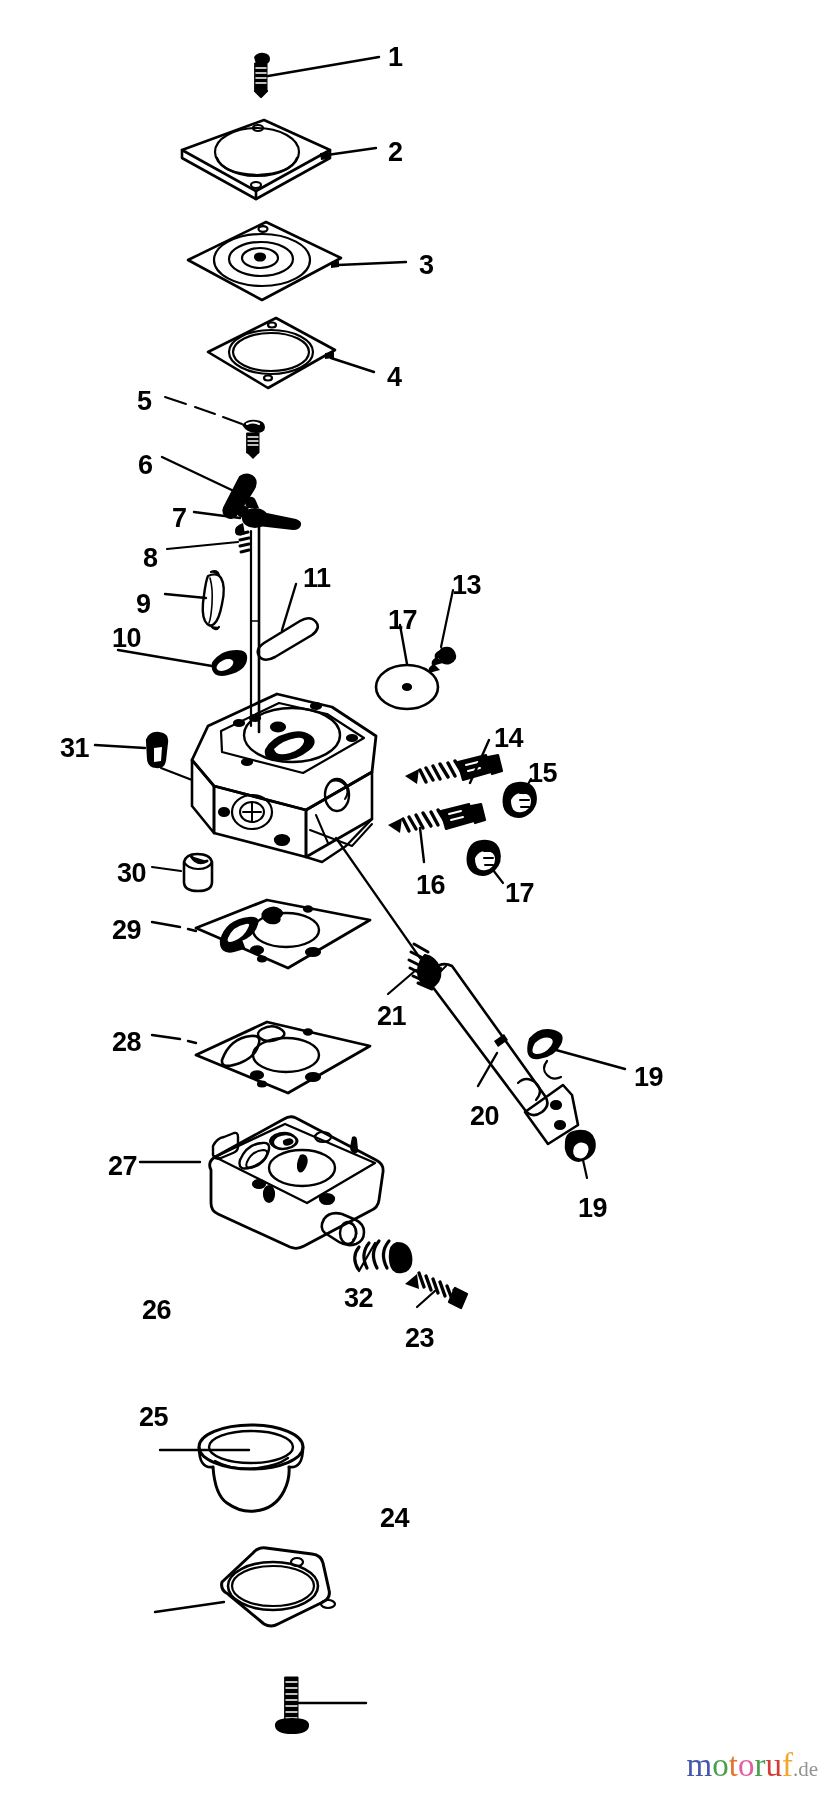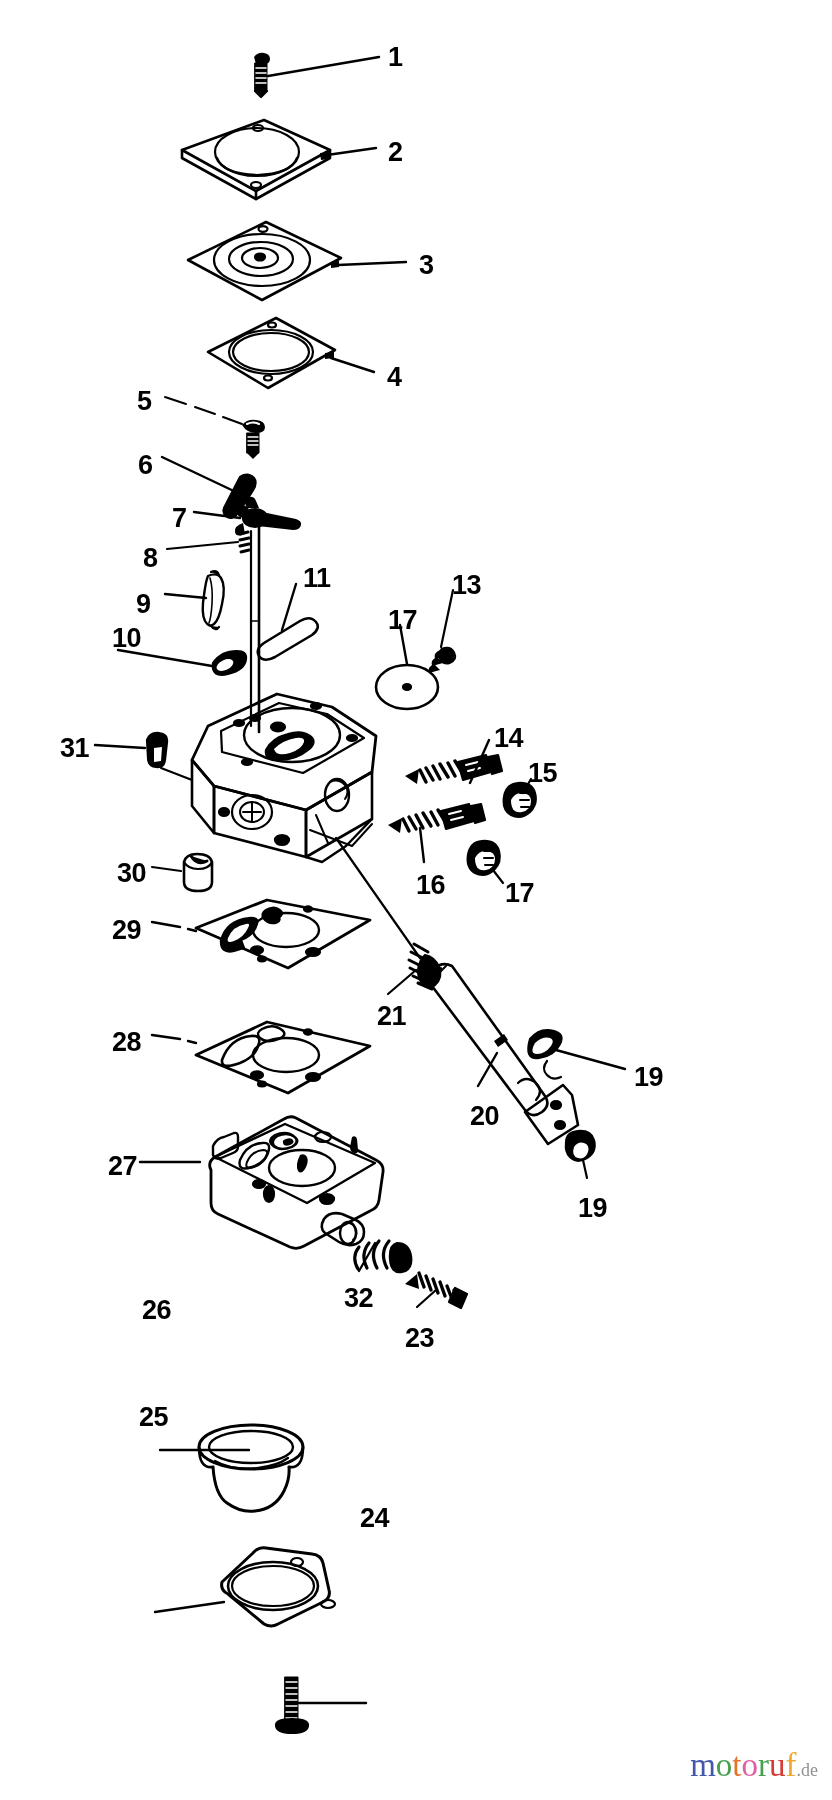--- a/index.html
+++ b/index.html
@@ -38,21 +38,21 @@
     position: absolute;
     right: 14px;
     bottom: 18px;
     font-family: "Liberation Serif", serif;
     font-size: 33px;
     line-height: 1;
     white-space: nowrap;
     opacity: 0.95;
   }
   #watermark .wm-suffix {
-    font-size: 18px;
+    font-size: 21px;
     color: #8d8d8d;
     text-align: right;
   }
   .wm-c { display: inline-block; }
 </style>
 </head>
 <body>
 
 <div id="page">
 
@@ -400,21 +400,21 @@
   <div class="callout-label" style="left:494px; top:725px;">14</div>
   <div class="callout-label" style="left:528px; top:760px;">15</div>
   <div class="callout-label" style="left:416px; top:872px;">16</div>
   <div class="callout-label" style="left:505px; top:852px;margin-top:28px;">17</div>
   <div class="callout-label" style="left:634px; top:1064px;">19</div>
   <div class="callout-label" style="left:578px; top:1195px;">19</div>
   <div class="callout-label" style="left:470px; top:1103px;">20</div>
   <div class="callout-label" style="left:377px; top:1003px;">21</div>
   <div class="callout-label" style="left:344px; top:1285px;">32</div>
   <div class="callout-label" style="left:405px; top:1325px;">23</div>
-  <div class="callout-label" style="left:360px; top:1505px;">24</div>
+  <div class="callout-label" style="left:380px; top:1505px;">24</div>
   <div class="callout-label" style="left:139px; top:1404px;">25</div>
   <div class="callout-label" style="left:142px; top:1297px;">26</div>
   <div class="callout-label" style="left:108px; top:1153px;">27</div>
   <div class="callout-label" style="left:112px; top:1029px;">28</div>
   <div class="callout-label" style="left:112px; top:917px;">29</div>
   <div class="callout-label" style="left:117px; top:860px;">30</div>
   <div class="callout-label" style="left:60px;  top:735px;">31</div>
 
   <div id="watermark">
     <span class="wm-c" style="color: rgb(59, 79, 168);">m</span><span class="wm-c" style="color: rgb(63, 155, 70);">o</span><span class="wm-c" style="color: rgb(228, 108, 31);">t</span><span class="wm-c" style="color: rgb(224, 87, 155);">o</span><span class="wm-c" style="color: rgb(63, 155, 70);">r</span><span class="wm-c" style="color: rgb(214, 49, 42);">u</span><span class="wm-c" style="color: rgb(240, 163, 35);">f</span><span class="wm-suffix" style="color: rgb(141, 141, 141);">.de</span>

